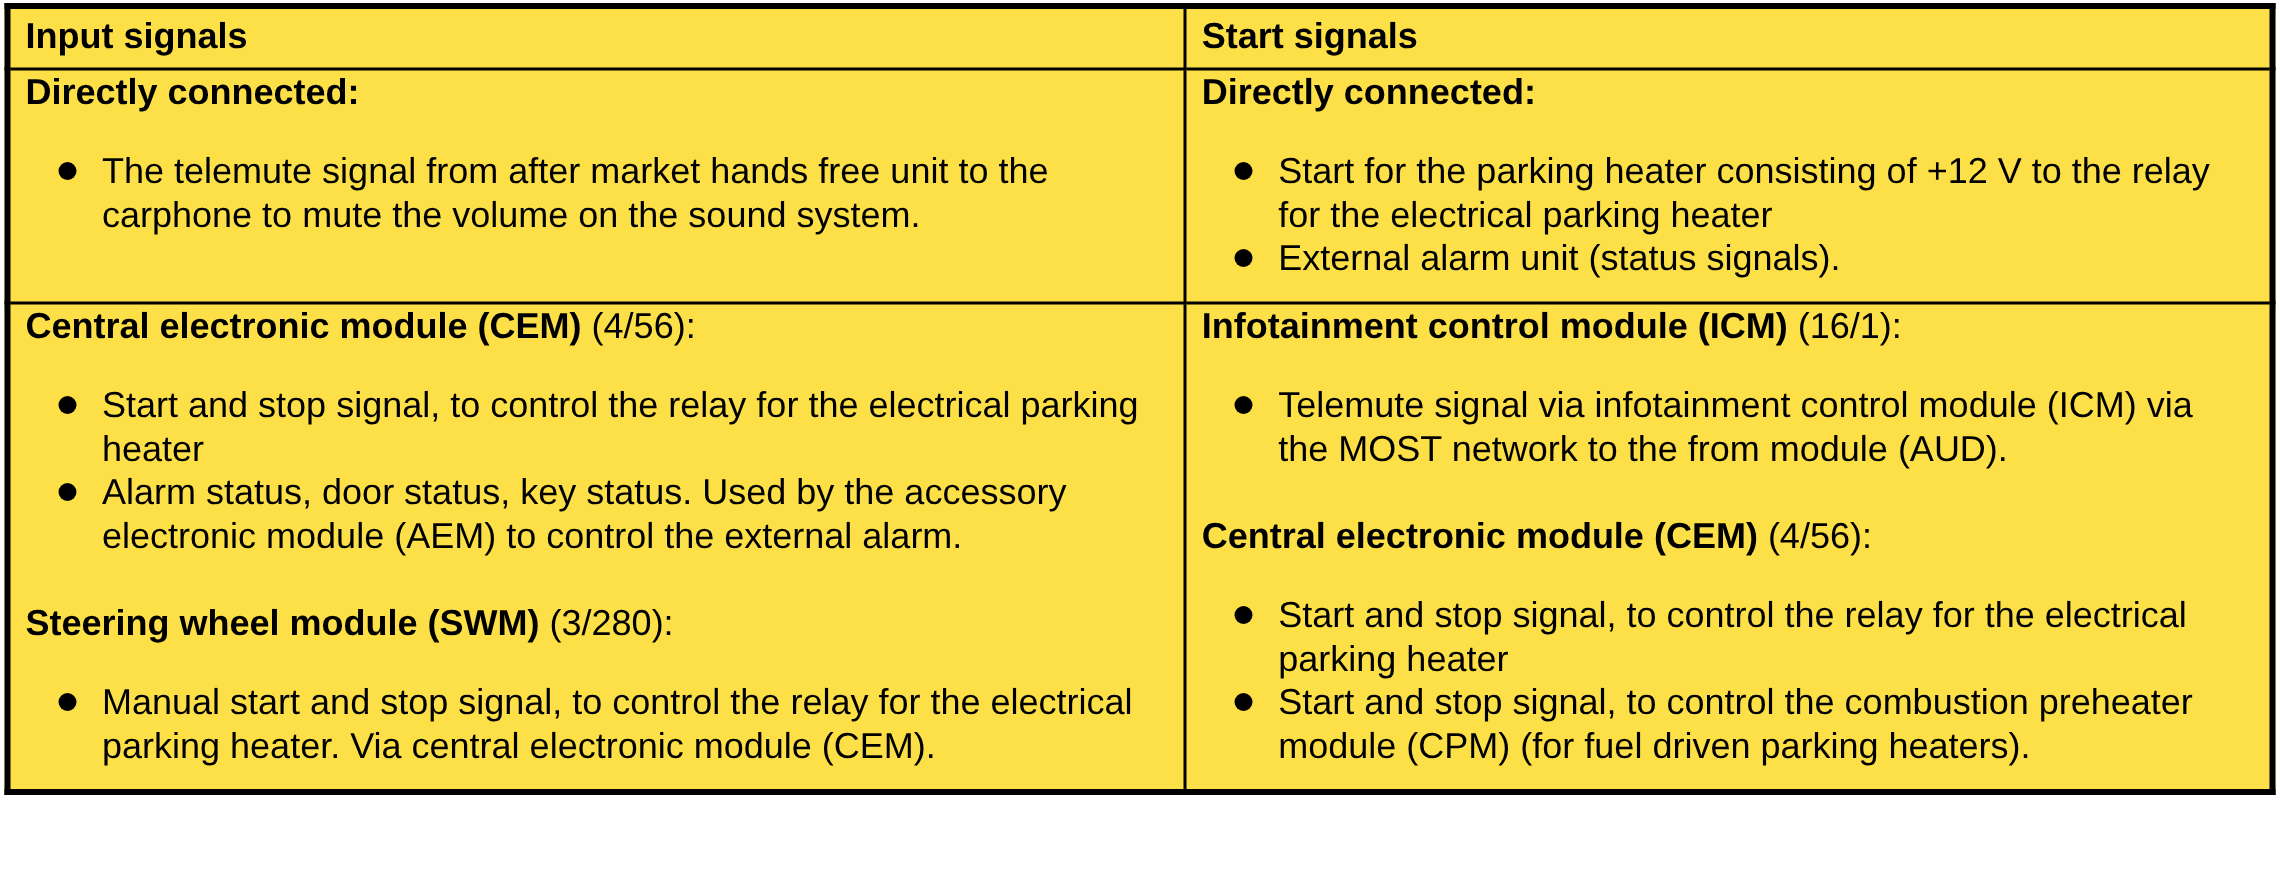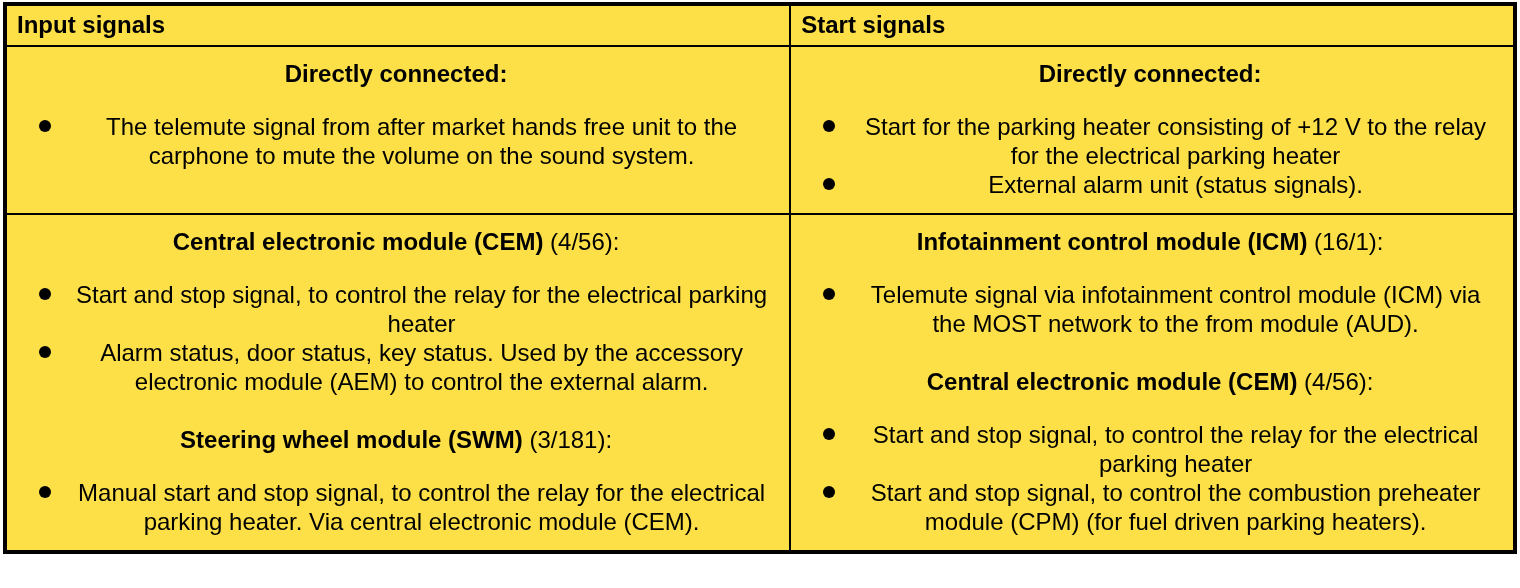--- a/index.html
+++ b/index.html
@@ -34,22 +34,21 @@
 
   td.header-cell {
     font-weight: 700;
     padding: 4px 10px 6px 10px;
   }
   td.can-cell {
     font-weight: 700;
     padding: 5px 10px 7px 10px;
   }
   td.content-cell {
-    padding: 12px 14px 14px 10px;
-    text-align: center;
+    padding: 0 14px 14px 10px;
   }
   p.section-title {
     margin: 0;
     font-weight: 700;
   }
   p.section-title .designation {
     font-weight: 400;
     margin-top: 12px;
   }
   p.section-title.follow {
@@ -107,21 +106,21 @@
   </tr>
 
 
   <tr>
     <td class="content-cell">
       <p class="section-title"><span>Central electronic module (CEM)</span><span class="designation"> (4/56):</span></p>
       <ul class="bullets">
         <li><span class="bullet-dot"></span><span>Start and stop signal, to control the relay for the electrical parking heater</span></li>
         <li><span class="bullet-dot"></span><span>Alarm status, door status, key status. Used by the accessory electronic module (AEM) to control the external alarm.</span></li>
       </ul>
-      <p class="section-title follow"><span>Steering wheel module (SWM)</span><span class="designation"> (3/181):</span></p>
+      <p class="section-title follow"><span>Steering wheel module (SWM)</span><span class="designation"> (3/280):</span></p>
       <ul class="bullets">
         <li><span class="bullet-dot"></span><span>Manual start and stop signal, to control the relay for the electrical parking heater. Via central electronic module (CEM).</span></li>
       </ul>
     </td>
     <td class="content-cell">
       <p class="section-title"><span>Infotainment control module (ICM)</span><span class="designation"> (16/1):</span></p>
       <ul class="bullets">
         <li><span class="bullet-dot"></span><span>Telemute signal via infotainment control module (ICM) via the MOST network to the from module (AUD).</span></li>
       </ul>
       <p class="section-title follow"><span>Central electronic module (CEM)</span><span class="designation"> (4/56):</span></p>

